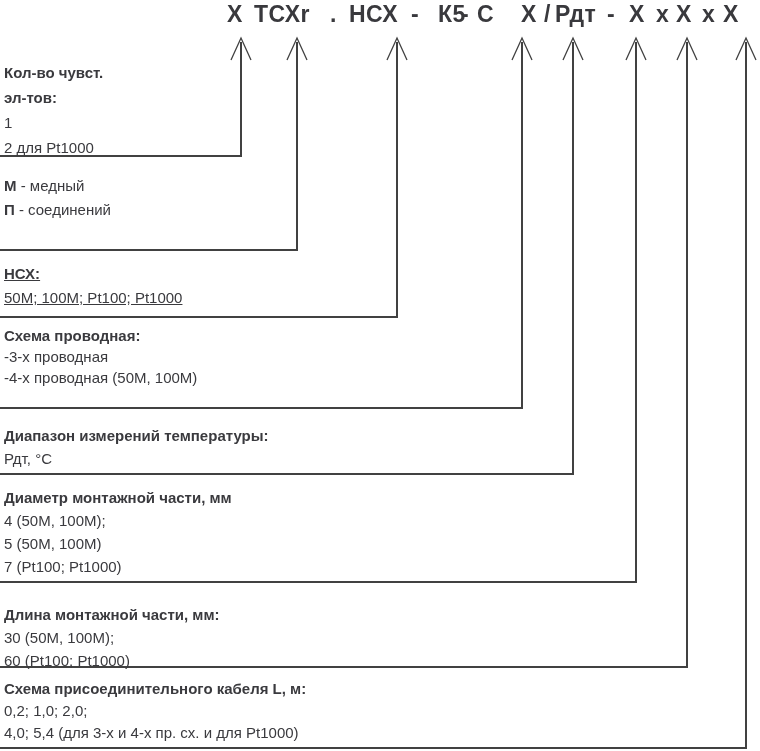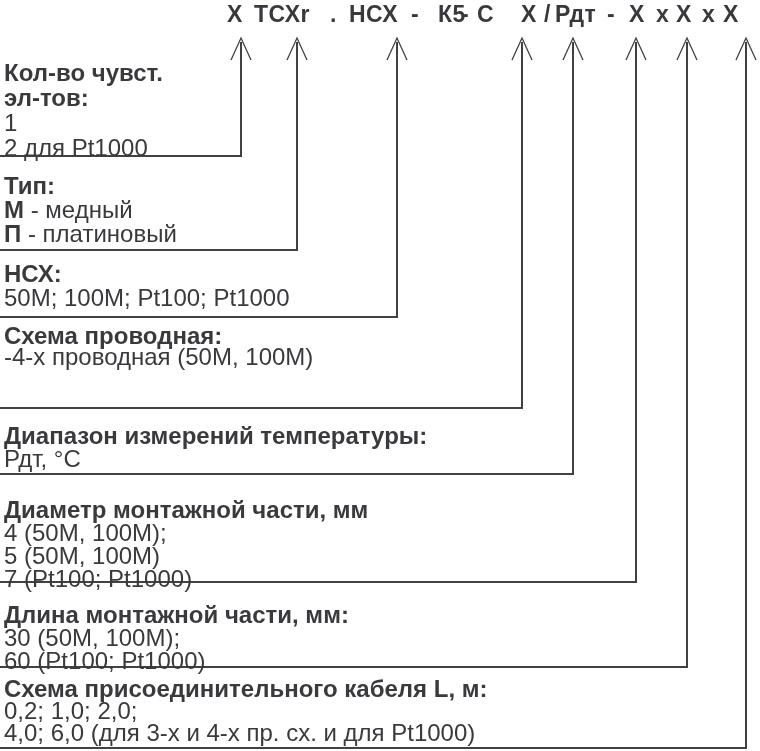--- a/index.html
+++ b/index.html
@@ -16,24 +16,24 @@
   .seg{
     position:absolute;top:1px;
     font-size:23px;font-weight:bold;color:#39393d;
     white-space:pre;letter-spacing:0.5px;
   }
   
   #connectors{position:absolute;top:0;left:0;}
   
   .section{position:absolute;left:4px;white-space:nowrap;}
   .section .h{font-weight:bold;}
-  .section div{font-size:24px;}
+  .section div{font-size:15px;}
   .s1 div{line-height:25px;}
   .s2 div{line-height:24px;}
-  .s3 div{line-height:24px;}
+  .s3 div{line-height:24px;text-decoration:underline;}
   .s4 div{line-height:21px;}
   .s5 div{line-height:23px;}
   .s6 div{line-height:23px;}
   .s7 div{line-height:23px;}
   .s8 div{line-height:22px;}
   .b{font-weight:bold;}
 </style>
 </head>
 <body>
 
@@ -83,52 +83,52 @@
   </svg>
 
   <div class="section s1" style="top:60px">
     <div class="h">Кол-во чувст.</div>
     <div class="h">эл-тов:</div>
     <div>1</div>
     <div>2 для Pt1000</div>
   </div>
 
   <div class="section s2" style="top:174px">
-    <div class="h">Тип:</div>
     <div><span class="b">М</span><span> - медный</span></div>
-    <div><span class="b">П</span><span> - платиновый</span></div>
+    <div><span class="b">П</span><span> - соединений</span></div>
   </div>
 
   <div class="section s3" style="top:262px">
     <div class="h">НСХ:</div>
     <div>50М; 100М; Pt100; Pt1000</div>
   </div>
 
   <div class="section s4" style="top:325px">
     <div class="h">Схема проводная:</div>
+    <div>-3-х проводная</div>
     <div>-4-х проводная (50М, 100М)</div>
   </div>
 
   <div class="section s5" style="top:424px">
     <div class="h">Диапазон измерений температуры:</div>
     <div>Рдт, °С</div>
   </div>
 
-  <div class="section s6" style="top:498px">
+  <div class="section s6" style="top:486px">
     <div class="h">Диаметр монтажной части, мм</div>
     <div>4 (50М, 100М);</div>
     <div>5 (50М, 100М)</div>
     <div>7 (Pt100; Pt1000)</div>
   </div>
 
   <div class="section s7" style="top:603px">
     <div class="h">Длина монтажной части, мм:</div>
     <div>30 (50М, 100М);</div>
     <div>60 (Pt100; Pt1000)</div>
   </div>
 
   <div class="section s8" style="top:678px">
     <div class="h">Схема присоединительного кабеля L, м:</div>
     <div>0,2; 1,0; 2,0;</div>
-    <div>4,0; 6,0 (для 3-х и 4-х пр. сх. и для Pt1000)</div>
+    <div>4,0; 5,4 (для 3-х и 4-х пр. сх. и для Pt1000)</div>
   </div>
 
 </div>
 
 </body></html>

